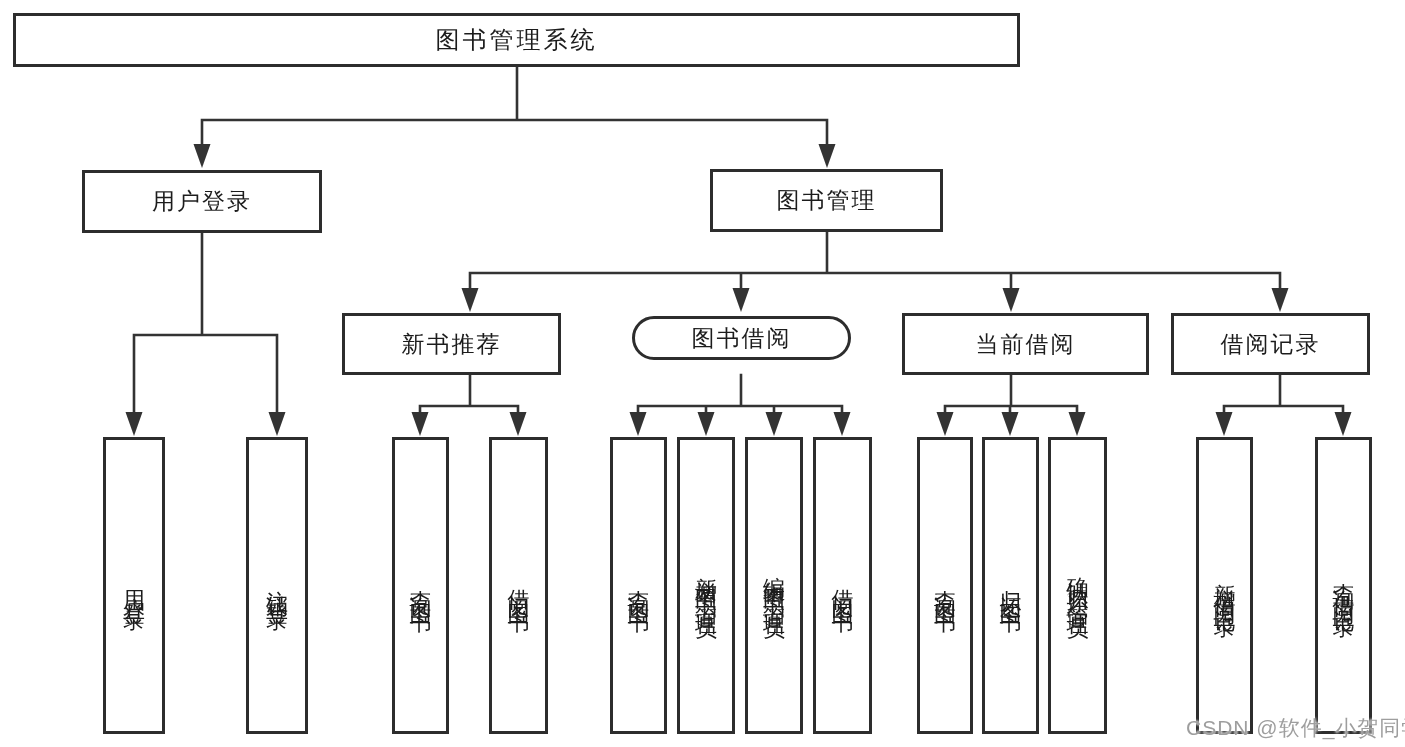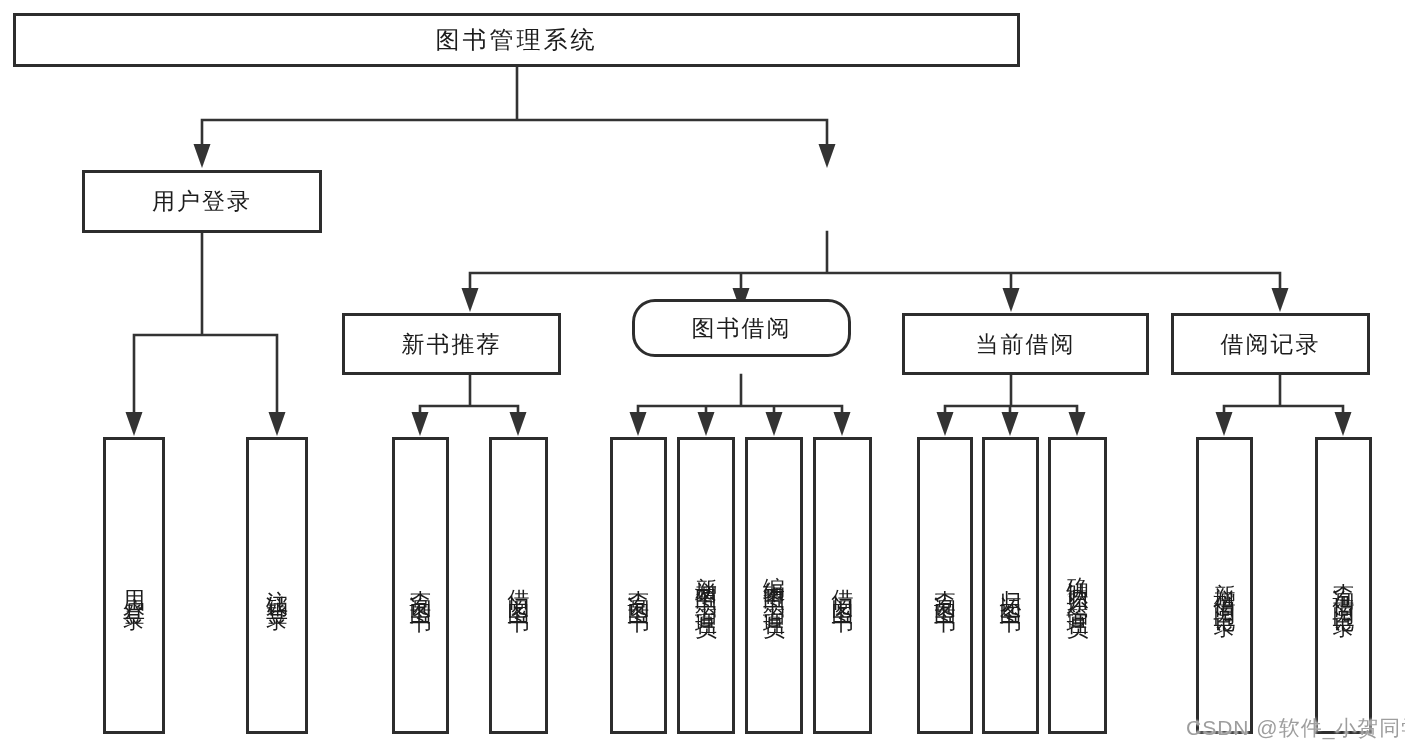--- a/index.html
+++ b/index.html
@@ -98,23 +98,24 @@
     <g>
       <path class="wire" d="M1280,375 V406 M1224,406 H1343 M1224,406 V414 M1343,406 V414"></path>
       <polygon class="head" points="1215.5,412 1232.5,412 1224,436"></polygon>
       <polygon class="head" points="1334.5,412 1351.5,412 1343,436"></polygon>
     </g>
   </svg>
 
   <div class="node h-root" style="left:13px; top:13px; width:1007px; height:54px;">图书管理系统</div>
 
   <div class="node h-mid" style="left:82px; top:170px; width:240px; height:63px;">用户登录</div>
+  <div class="node h-mid" style="left:710px; top:169px; width:233px; height:63px;">图书管理</div>
 
   <div class="node h-mid" style="left:342px; top:313px; width:219px; height:62px;">新书推荐</div>
-  <div class="node h-mid" style="left:632px; top:299px; width:219px; height:58px;border-radius:23px;">图书借阅</div>
+  <div class="node h-mid" style="left:632px; top:316px; width:219px; height:44px;border-radius:23px;">图书借阅</div>
   <div class="node h-mid" style="left:902px; top:313px; width:247px; height:62px;">当前借阅</div>
   <div class="node h-mid" style="left:1171px; top:313px; width:199px; height:62px;">借阅记录</div>
 
   <div class="node leaf" style="left:103px; top:437px; width:62px; height:297px;">用户登录</div>
   <div class="node leaf" style="left:246px; top:437px; width:62px; height:297px;">注销登录</div>
 
   <div class="node leaf" style="left:392px; top:437px; width:57px; height:297px;">查询图书</div>
   <div class="node leaf" style="left:489px; top:437px; width:59px; height:297px;">借阅图书</div>
 
   <div class="node leaf" style="left:610px; top:437px; width:57px; height:297px;">查询图书</div>

